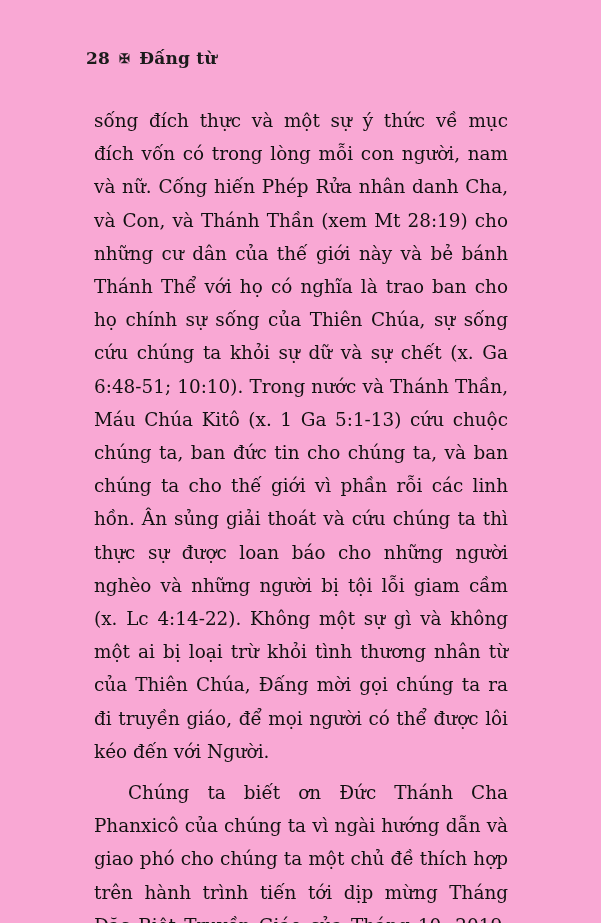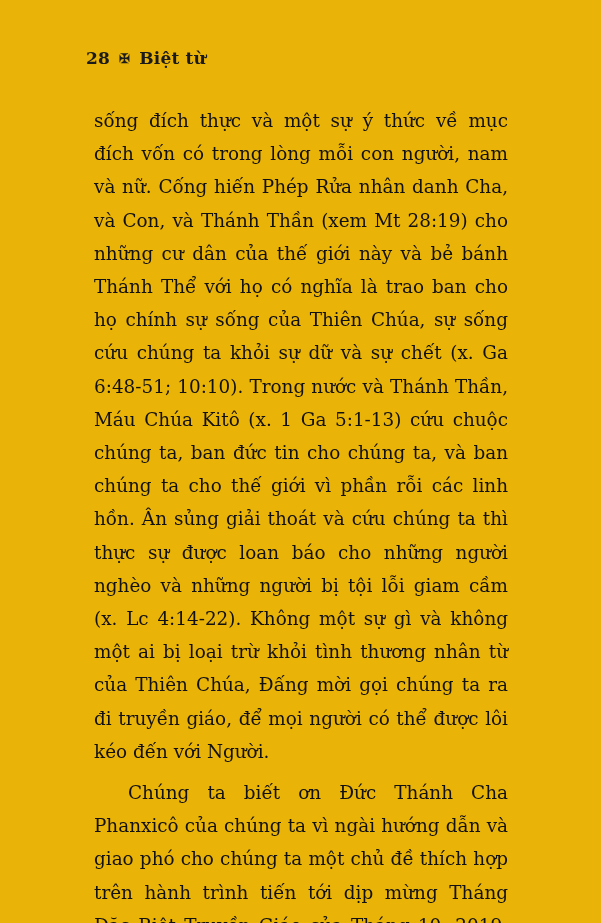--- a/index.html
+++ b/index.html
@@ -11,21 +11,21 @@
     height: 923px;
     background: #ffffff;
     font-family: "Liberation Serif", serif;
     color: #000000;
     overflow: hidden;
   }
   .page {
     position: relative;
     width: 601px;
     height: 923px;
-    background: #eab308;
+    background: #f9a8d4;
   }
   .header {
     position: absolute;
     top: 48px;
     left: 86px;
     right: 86px;
     display: flex;
     align-items: baseline;
     gap: 9px;
     font-family: "DejaVu Serif", serif;
@@ -74,21 +74,21 @@
   }
 </style>
 </head>
 <body>
 
 <div class="page">
 
   <div class="header">
     <span class="page-number">28</span>
     <span class="ornament">✠</span>
-    <span class="running-title">Biệt từ</span>
+    <span class="running-title">Đấng từ</span>
   </div>
 
   <div class="body-text">
     <p>sống đích thực và một sự ý thức về mục đích vốn có trong lòng mỗi con người, nam và nữ. Cống hiến Phép Rửa nhân danh Cha, và Con, và Thánh Thần (xem Mt 28:19) cho những cư dân của thế giới này và bẻ bánh Thánh Thể với họ có nghĩa là trao ban cho họ chính sự sống của Thiên Chúa, sự sống cứu chúng ta khỏi sự dữ và sự chết (x. Ga 6:48-51; 10:10). Trong nước và Thánh Thần, Máu Chúa Kitô (x. 1 Ga 5:1-13) cứu chuộc chúng ta, ban đức tin cho chúng ta, và ban chúng ta cho thế giới vì phần rỗi các linh hồn. Ân sủng giải thoát và cứu chúng ta thì thực sự được loan báo cho những người nghèo và những người bị tội lỗi giam cầm (x. Lc 4:14-22). Không một sự gì và không một ai bị loại trừ khỏi tình thương nhân từ của Thiên Chúa, Đấng mời gọi chúng ta ra đi truyền giáo, để mọi người có thể được lôi kéo đến với Người.</p>
     <p class="indent">Chúng ta biết ơn Đức Thánh Cha Phanxicô của chúng ta vì ngài hướng dẫn và giao phó cho chúng ta một chủ đề thích hợp trên hành trình tiến tới dịp mừng Tháng Đặc Biệt Truyền Giáo của Tháng 10, 2019. Với cái nhìn này và trong tinh thần hiệp thông, tôi muốn đề nghị một cách để gia tăng sự ý thức của chúng ta về ơn gọi truyền giáo của Phép Rửa mà chúng ta đã lãnh nhận. Ngoài những sáng kiến có thể được thực hiện bởi các Giám Mục tại các giáo hội địa phương mà anh chị em là thành</p>
   </div>
 
 </div>
 
 </body></html>

